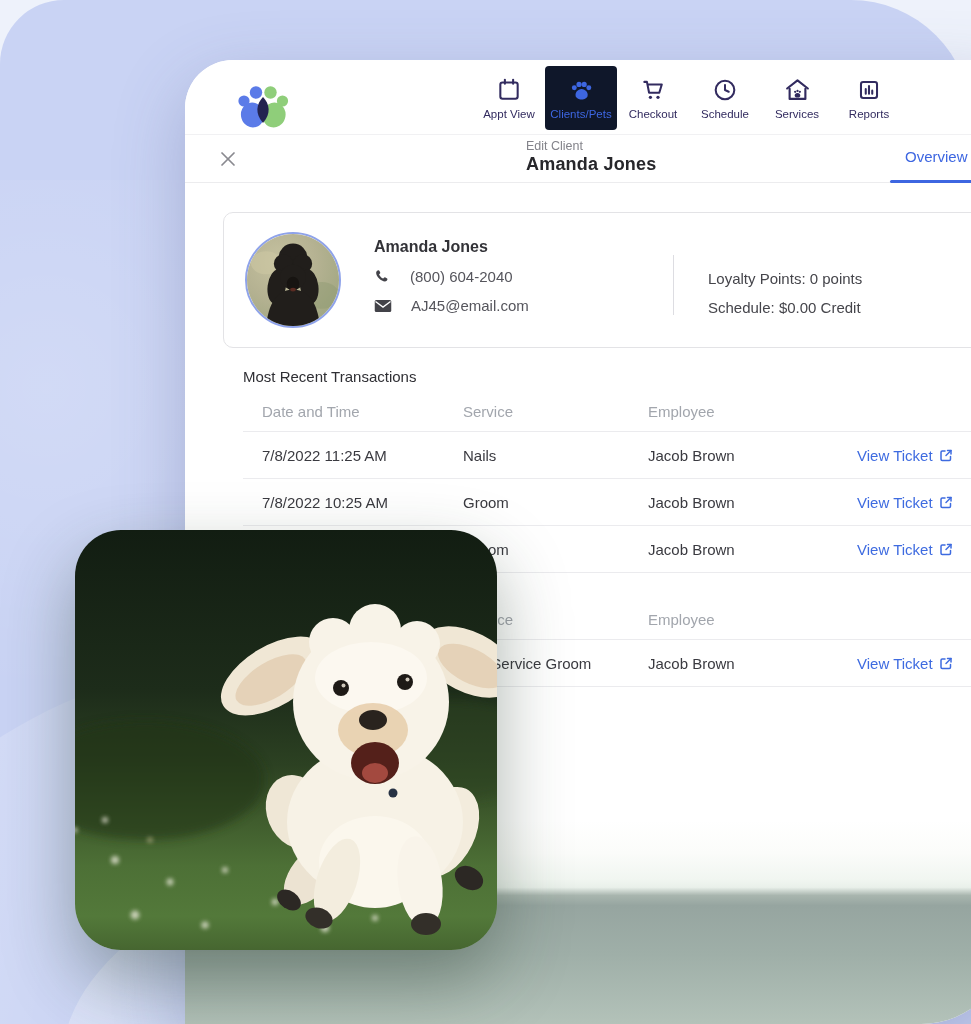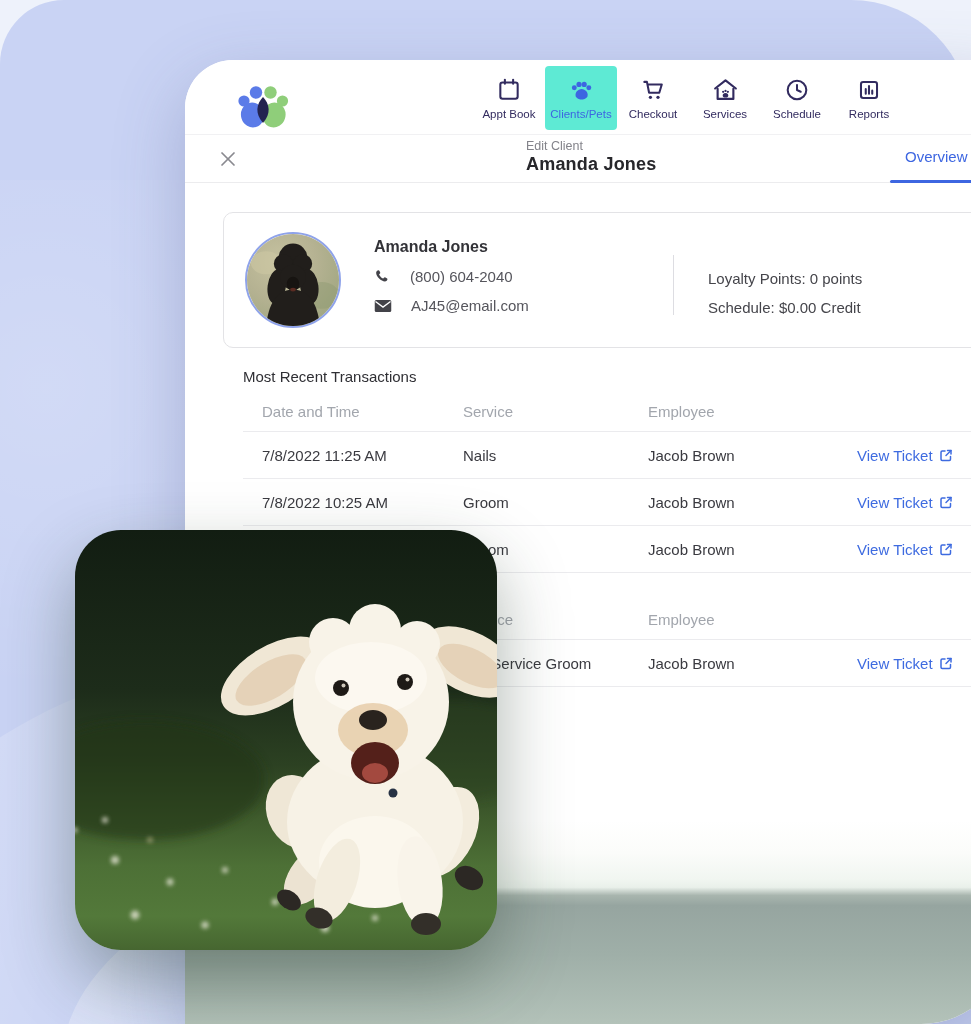--- a/index.html
+++ b/index.html
@@ -29,21 +29,21 @@
 
   
   .navbar { position:absolute; left:0; right:0; top:0; height:75px; background:#fff;
             border-bottom:1px solid #f1f1f3; }
   .logo { position:absolute; left:48px; top:24px; width:60px; height:46px; }
   .nav-items { position:absolute; left:288px; top:6px; display:flex; }
   .nav-item { width:72px; height:64px; display:flex; flex-direction:column; align-items:center;
               justify-content:flex-start; padding-top:9px; border-radius:4px; color:#322b5f; }
   .nav-item .ico { height:30px; display:flex; align-items:center; justify-content:center; }
   .nav-item .lbl { font-size:11.5px; margin-top:3px; color:#322b5f; white-space:nowrap; }
-  .nav-item.selected { background:#5eead4; }
+  .nav-item.selected { background:#0f172a; }
   .nav-item.selected .lbl { color:#3d66e1; }
 
   
   .subheader { position:absolute; left:0; right:0; top:75px; height:48px; background:#fff;
                border-bottom:1px solid #ececee; }
   .close-x { position:absolute; left:32px; top:13px; width:22px; height:22px; cursor:pointer; }
   .title-block { position:absolute; left:341px; top:4px; }
   .title-sub { font-size:12.5px; color:#83838a; }
   .title-main { font-size:18px; color:#27272b; font-weight:700; letter-spacing:0.2px; margin-top:1px; }
   .tab-overview { position:absolute; left:720px; top:13px; font-size:15px; color:#3d66e1; white-space:nowrap; }
@@ -113,21 +113,21 @@
       <div class="nav-items">
 
         <div class="nav-item">
           <span class="ico">
             <svg width="26" height="26" viewBox="0 0 24 24" fill="none" stroke="#322b5f" stroke-width="1.9" stroke-linecap="round">
               <rect x="4" y="5" width="16" height="15" rx="2"></rect>
               <line x1="8.2" y1="2.6" x2="8.2" y2="6.2"></line>
                 <line x1="15.8" y1="2.6" x2="15.8" y2="6.2"></line>
             </svg>
           </span>
-          <span class="lbl">Appt Book</span>
+          <span class="lbl">Appt View</span>
         </div>
 
         <div class="nav-item selected">
           <span class="ico">
             <svg width="27" height="27" viewBox="0 0 24 24" fill="#3d66e1">
               <circle cx="5.6" cy="9.6" r="2.2"></circle>
                 <circle cx="9.8" cy="6.6" r="2.3"></circle>
               <circle cx="14.4" cy="6.6" r="2.3"></circle>
                 <circle cx="18.5" cy="9.6" r="2.2"></circle>
               <path d="M12.1 10.6 C15.4 10.6 18.4 14 17.3 17 C16.3 19.6 13.2 20 12.1 20 C11 20 7.9 19.6 6.9 17 C5.8 14 8.8 10.6 12.1 10.6 Z"></path>
@@ -138,46 +138,46 @@
 
         <div class="nav-item">
           <span class="ico">
             <svg width="26" height="26" viewBox="0 0 24 24" fill="none" stroke="#322b5f" stroke-width="1.9" stroke-linecap="round" stroke-linejoin="round">
               <path d="M4 4.5 h2.4 l2 10 h9.4 l2.3-7.6 H7.2"></path>
               <circle cx="9.6" cy="18.8" r="1.5" fill="#322b5f" stroke="none"></circle>
               <circle cx="16.6" cy="18.8" r="1.5" fill="#322b5f" stroke="none"></circle>
             </svg>
           </span>
           <span class="lbl">Checkout</span>
+        </div>
+
+        <div class="nav-item">
+          <span class="ico">
+            <svg width="26" height="26" viewBox="0 0 24 24" fill="none" stroke="#322b5f" stroke-width="1.9" stroke-linecap="round" stroke-linejoin="round">
+              <circle cx="12" cy="12" r="8.6"></circle>
+              <path d="M12 7.4 V12 L15.4 13.6"></path>
+            </svg>
+          </span>
+          <span class="lbl">Schedule</span>
         </div>
 
         <div class="nav-item">
           <span class="ico">
             <svg width="27" height="27" viewBox="0 0 24 24" fill="none" stroke="#322b5f" stroke-width="1.9" stroke-linecap="round" stroke-linejoin="round">
               <path d="M2.8 10.2 L12 3 L21.2 10.2"></path>
               <path d="M5 10.5 V19.5 H19 V10.5"></path>
               <g fill="#322b5f" stroke="none">
                 <circle cx="9.9" cy="13.2" r="1"></circle>
                   <circle cx="12" cy="12.4" r="1"></circle>
                   <circle cx="14.1" cy="13.2" r="1"></circle>
                 <path d="M12 14.2 C13.6 14.2 15 15.7 14.4 17 C13.9 18.1 12.5 18.3 12 18.3 C11.5 18.3 10.1 18.1 9.6 17 C9 15.7 10.4 14.2 12 14.2 Z"></path>
               </g>
             </svg>
           </span>
           <span class="lbl">Services</span>
-        </div>
-
-        <div class="nav-item">
-          <span class="ico">
-            <svg width="26" height="26" viewBox="0 0 24 24" fill="none" stroke="#322b5f" stroke-width="1.9" stroke-linecap="round" stroke-linejoin="round">
-              <circle cx="12" cy="12" r="8.6"></circle>
-              <path d="M12 7.4 V12 L15.4 13.6"></path>
-            </svg>
-          </span>
-          <span class="lbl">Schedule</span>
         </div>
 
 
         <div class="nav-item">
           <span class="ico">
             <svg width="26" height="26" viewBox="0 0 24 24" fill="none" stroke="#322b5f" stroke-width="1.9" stroke-linecap="round">
               <rect x="4.6" y="4.6" width="14.8" height="14.8" rx="2"></rect>
               <line x1="9" y1="15.4" x2="9" y2="11"></line>
               <line x1="12" y1="15.4" x2="12" y2="8.4"></line>
               <line x1="15" y1="15.4" x2="15" y2="12.6"></line>

